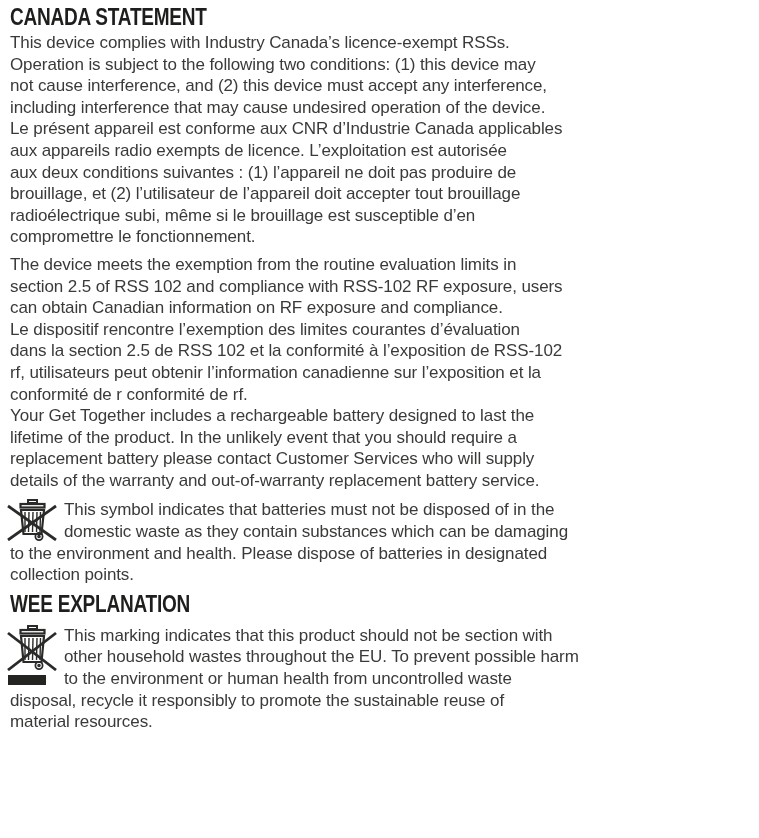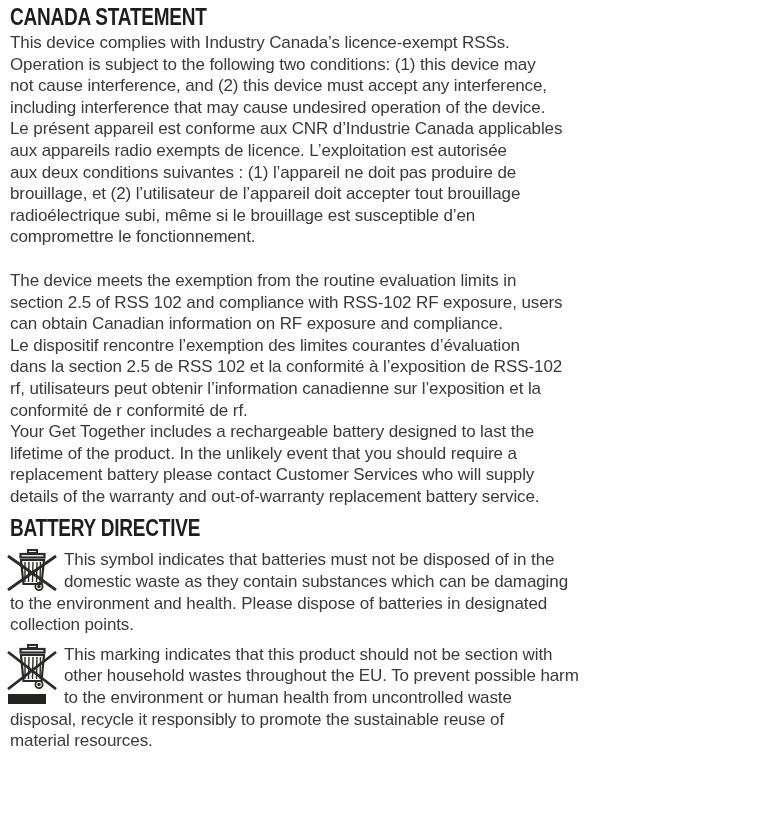--- a/index.html
+++ b/index.html
@@ -29,21 +29,21 @@
     transform-origin: 0 50%;
   }
   .body-text {
     margin: 0;
     font-size: 17px;
     line-height: 21.6px;
     color: #3a3a38;
     letter-spacing: -0.1px;
     white-space: pre-line;
   }
-  .para-2 { margin-top: 22px; }
+  .para-2 { margin-top: 6px; }
   .h-battery-replacement { margin-top: 23px; margin-bottom: 4px; }
   .h-battery-directive  { margin-top: 9px;  margin-bottom: 2px; }
   .h-wee                { margin-top: 6px;  margin-bottom: 4px; }
   .icon-float {
     float: left;
     width: 52px;
     margin-left: -4px;
     margin-right: 6px;
   }
   .icon-float.battery { height: 43px; }
@@ -80,21 +80,20 @@
 Le dispositif rencontre l’exemption des limites courantes d’évaluation
 dans la section 2.5 de RSS 102 et la conformité à l’exposition de RSS-102
 rf, utilisateurs peut obtenir l’information canadienne sur l’exposition et la
 conformité de r conformité de rf.</p>
 
   <p class="body-text">Your Get Together includes a rechargeable battery designed to last the
 lifetime of the product. In the unlikely event that you should require a
 replacement battery please contact Customer Services who will supply
 details of the warranty and out-of-warranty replacement battery service.</p>
 
-  <h2 class="heading h-battery-directive"><span>BATTERY DIRECTIVE</span></h2>
   <div class="icon-para clearfix">
     <span class="icon-float battery">
       <svg class="bin-svg" width="52" height="42" viewBox="0 0 52 42">
         <g stroke="#2a2a28" fill="none">
           <rect x="22" y="1" width="9" height="3" stroke-width="2"></rect>
           <rect x="14.5" y="5" width="24" height="3.5" stroke-width="2.2"></rect>
           <polygon points="15,11 38,11 35.5,35 17.5,35" stroke-width="2.2"></polygon>
           <line x1="19" y1="13" x2="19" y2="33" stroke-width="1.4"></line>
           <line x1="23" y1="13" x2="22.5" y2="33" stroke-width="1.4"></line>
           <line x1="27" y1="13" x2="26.5" y2="33" stroke-width="1.4"></line>
@@ -106,20 +105,21 @@
           <line x1="50" y1="7" x2="2" y2="41" stroke-width="2.8"></line>
         </g>
       </svg>
     </span>
     <p class="body-text">This symbol indicates that batteries must not be disposed of in the
 domestic waste as they contain substances which can be damaging
 to the environment and health. Please dispose of batteries in designated
 collection points.</p>
   </div>
 
+  <h2 class="heading h-wee"><span>WEE EXPLANATION</span></h2>
   <div class="icon-para clearfix">
     <span class="icon-float wee">
       <svg class="bin-svg" width="52" height="46" viewBox="0 0 52 46">
         <g stroke="#2a2a28" fill="none">
           <rect x="22" y="1" width="9" height="3" stroke-width="2"></rect>
           <rect x="14.5" y="5" width="24" height="3.5" stroke-width="2.2"></rect>
           <polygon points="15,11 38,11 35.5,37 17.5,37" stroke-width="2.2"></polygon>
           <line x1="19" y1="13" x2="19" y2="35" stroke-width="1.4"></line>
           <line x1="23" y1="13" x2="22.5" y2="35" stroke-width="1.4"></line>
           <line x1="27" y1="13" x2="26.5" y2="35" stroke-width="1.4"></line>

